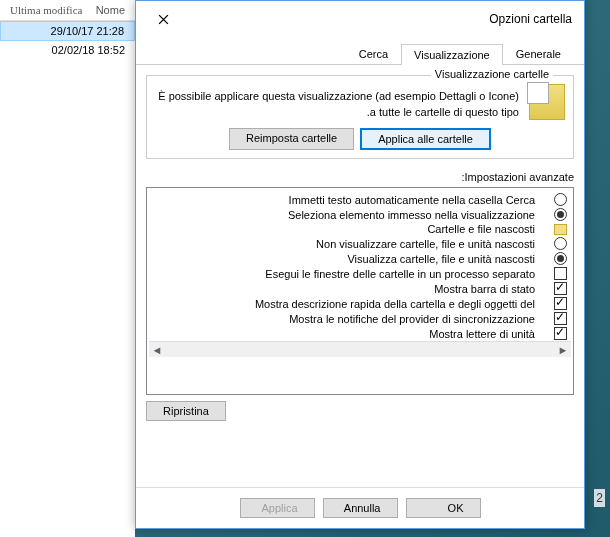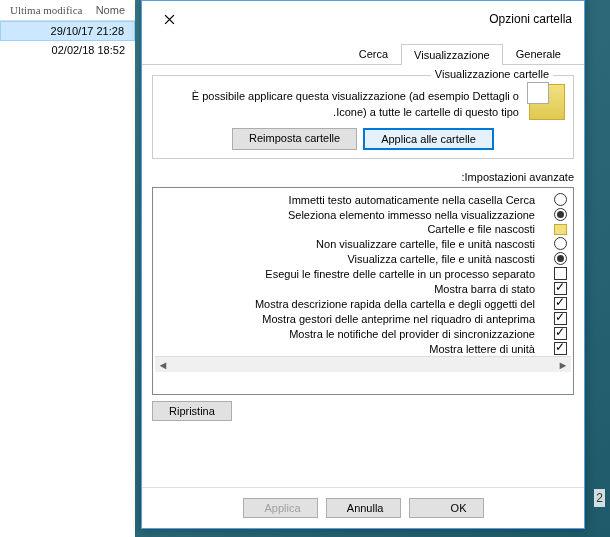--- a/index.html
+++ b/index.html
@@ -4,21 +4,21 @@
   <style>
     * { margin: 0; padding: 0; box-sizing: border-box; font-family: 'Segoe UI', Tahoma, sans-serif; font-size: 11px; }
     body { width: 610px; height: 537px; background: linear-gradient(135deg, #3a7a8a 0%, #1e5a6a 100%); position: relative; overflow: hidden; direction: rtl; }
     .explorer-bg { position: absolute; left: 0; top: 0; width: 135px; height: 100%; background: #fff; }
     .explorer-header { display: flex; padding: 4px 10px; background: #fff; border-bottom: 1px solid #e0e0e0; }
     .col-name { flex: 1; color: #555; text-align: right; }
     .col-date { color: #555; text-align: center; font-family: Liberation Serif, serif; }
     .file-row { display: flex; padding: 3px 10px; }
     .file-row.selected { background: #cce8ff; border: 1px solid #99d1ff; }
     .file-date { text-align: left; direction: ltr; font-size: 11px; }
-    .dialog { position: absolute; left: 135px; top: 0; right: 25px; bottom: 8px; background: #fff; border: 1px solid #579fe4; box-shadow: 0 0 10px rgba(0,0,0,0.3); display: flex; flex-direction: column; margin-left: 6px; }
+    .dialog { position: absolute; left: 135px; top: 0; right: 25px; bottom: 8px; background: #fff; border: 1px solid #579fe4; box-shadow: 0 0 10px rgba(0,0,0,0.3); display: flex; flex-direction: column; }
     .dialog-titlebar { display: flex; justify-content: space-between; align-items: center; padding: 8px 12px; background: #fff; }
     .dialog-title { font-size: 12px; color: #000; }
     .close-btn { width: 30px; height: 20px; display: flex; align-items: center; justify-content: center; cursor: pointer; }
     .close-btn svg { width: 11px; height: 11px; }
     .tabs { display: flex; padding: 0 10px; border-bottom: 1px solid #ccc; margin-top: 6px; }
     .tab { padding: 4px 12px; border: 1px solid transparent; border-bottom: none; cursor: pointer; color: #000; }
     .tab.active { border-color: #ccc; background: #fff; position: relative; top: 1px; }
     .dialog-body { flex: 1; padding: 10px; overflow: hidden; }
     .group-box { border: 1px solid #ccc; padding: 8px; margin-bottom: 12px; position: relative; }
     .group-title { position: absolute; top: -8px; right: 20px; background: #fff; padding: 0 4px; font-size: 11px; }
@@ -123,24 +123,20 @@
           <div class="tree-item">
             <span class="check on"></span>
             <span>Mostra barra di stato</span>
           </div>
           <div class="tree-item">
             <span class="check on"></span>
             <span>Mostra descrizione rapida della cartella e degli oggetti del</span>
           </div>
           <div class="tree-item">
             <span class="check on"></span>
-            <span>Mostra gestori delle anteprime nel riquadro di anteprima</span>
-          </div>
-          <div class="tree-item">
-            <span class="check on"></span>
             <span>Mostra le notifiche del provider di sincronizzazione</span>
           </div>
           <div class="tree-item">
             <span class="check on"></span>
             <span>Mostra lettere di unità</span>
           </div>
         </div>
       <div class="scroll-track">
         <span class="scroll-arrow">◄</span>
         <span class="scroll-arrow">►</span>

